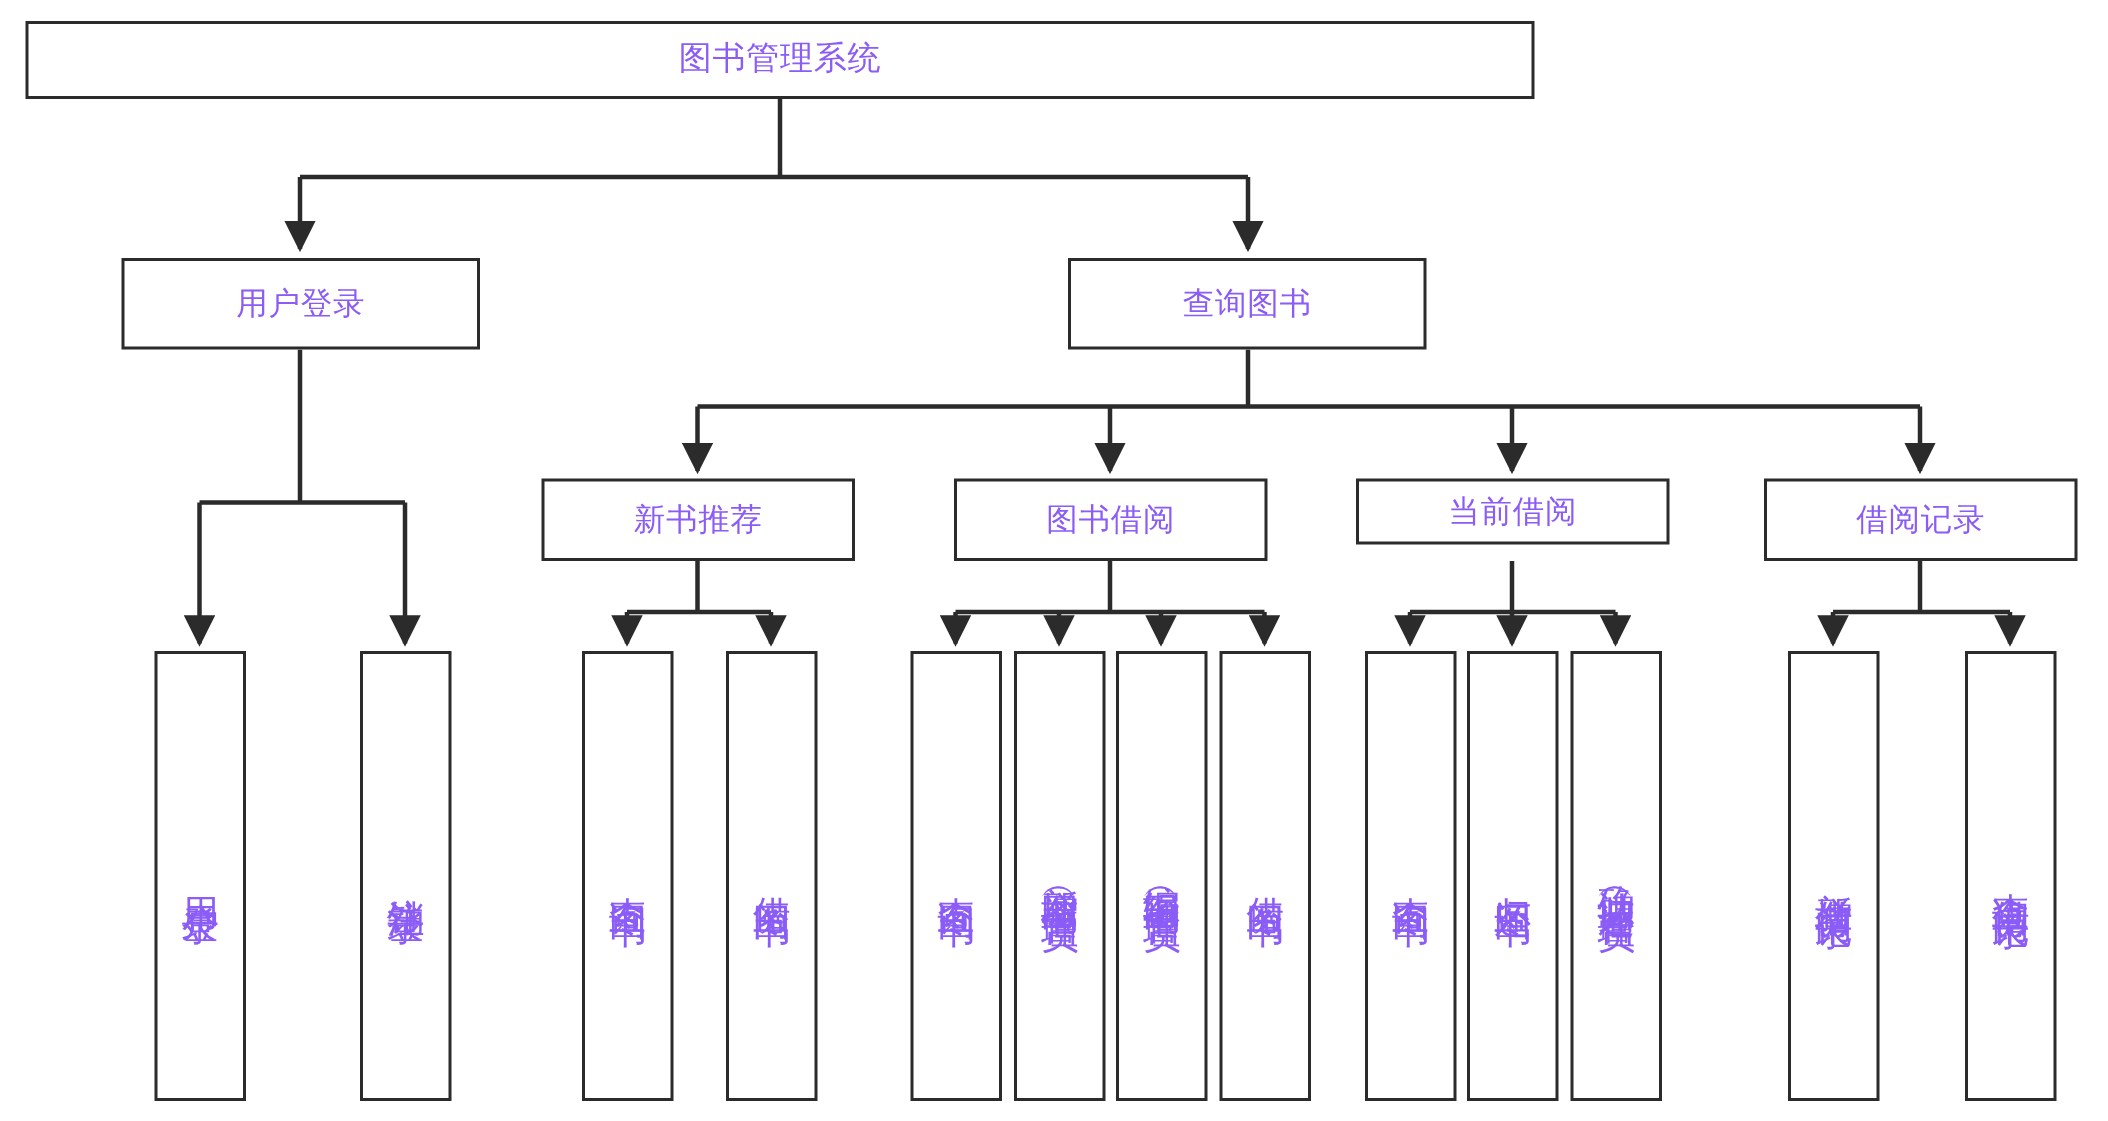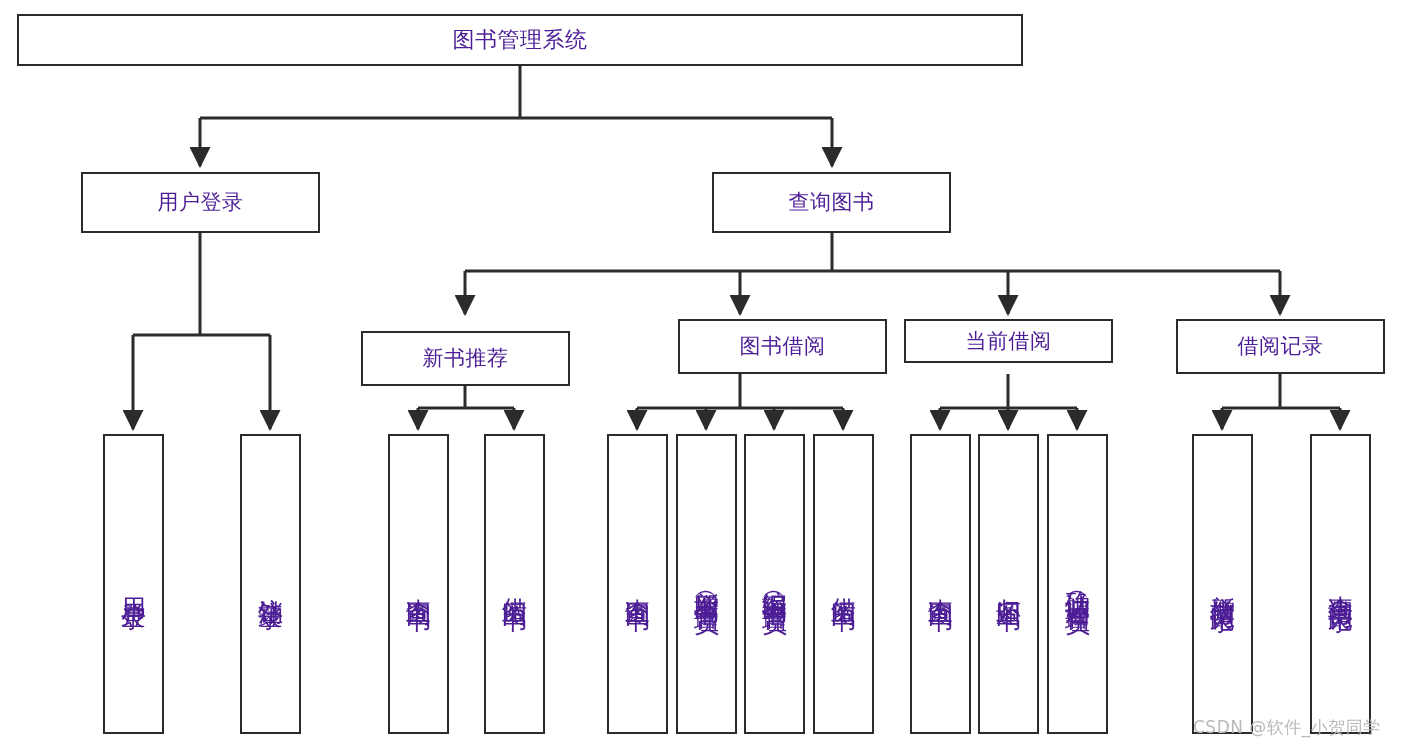--- a/index.html
+++ b/index.html
@@ -27,21 +27,21 @@
     pointer-events: none;
   }
   .node {
     position: absolute;
     box-sizing: border-box;
     background: #ffffff;
     border: 2px solid #2b2b2b;
     display: flex;
     align-items: center;
     justify-content: center;
-    color: #4c1d95;
+    color: #8b5cf6;
   }
   .node .label {
     display: block;
     text-align: center;
     line-height: 1.08;
     white-space: nowrap;
   }
   
   .node.horiz .label {
     font-size: 21px;
@@ -131,24 +131,24 @@
     <span class="label">图书管理系统</span>
   </div>
 
   <div class="node horiz" style="left:81px; top:172px; width:239px; height:61px;">
     <span class="label">用户登录</span>
   </div>
   <div class="node horiz" style="left:712px; top:172px; width:239px; height:61px;">
     <span class="label">查询图书</span>
   </div>
 
-  <div class="node horiz" style="left:361px; top:319px; width:209px; height:55px;margin-top:12px;">
+  <div class="node horiz" style="left:361px; top:319px; width:209px; height:55px;">
     <span class="label">新书推荐</span>
   </div>
-  <div class="node horiz" style="left:636px; top:319px; width:209px; height:55px;margin-left:42px;">
+  <div class="node horiz" style="left:636px; top:319px; width:209px; height:55px;">
     <span class="label">图书借阅</span>
   </div>
   <div class="node horiz" style="left:904px; top:319px; width:209px; height:44px;">
     <span class="label">当前借阅</span>
   </div>
   <div class="node horiz" style="left:1176px; top:319px; width:209px; height:55px;">
     <span class="label">借阅记录</span>
   </div>
 
   <div class="node vert" style="left:103px; top:434px; width:61px; height:300px;">
@@ -188,15 +188,14 @@
     <span class="label">确认归还（管理员）</span>
   </div>
 
   <div class="node vert" style="left:1192px; top:434px; width:61px; height:300px;">
     <span class="label">新增借阅记录</span>
   </div>
   <div class="node vert" style="left:1310px; top:434px; width:61px; height:300px;">
     <span class="label">查询借阅记录</span>
   </div>
 
-  <div class="watermark" style="left:1193px; top:716px;">CSDN @软件_小贺同学</div>
 
 </div>
 
 </body></html>

